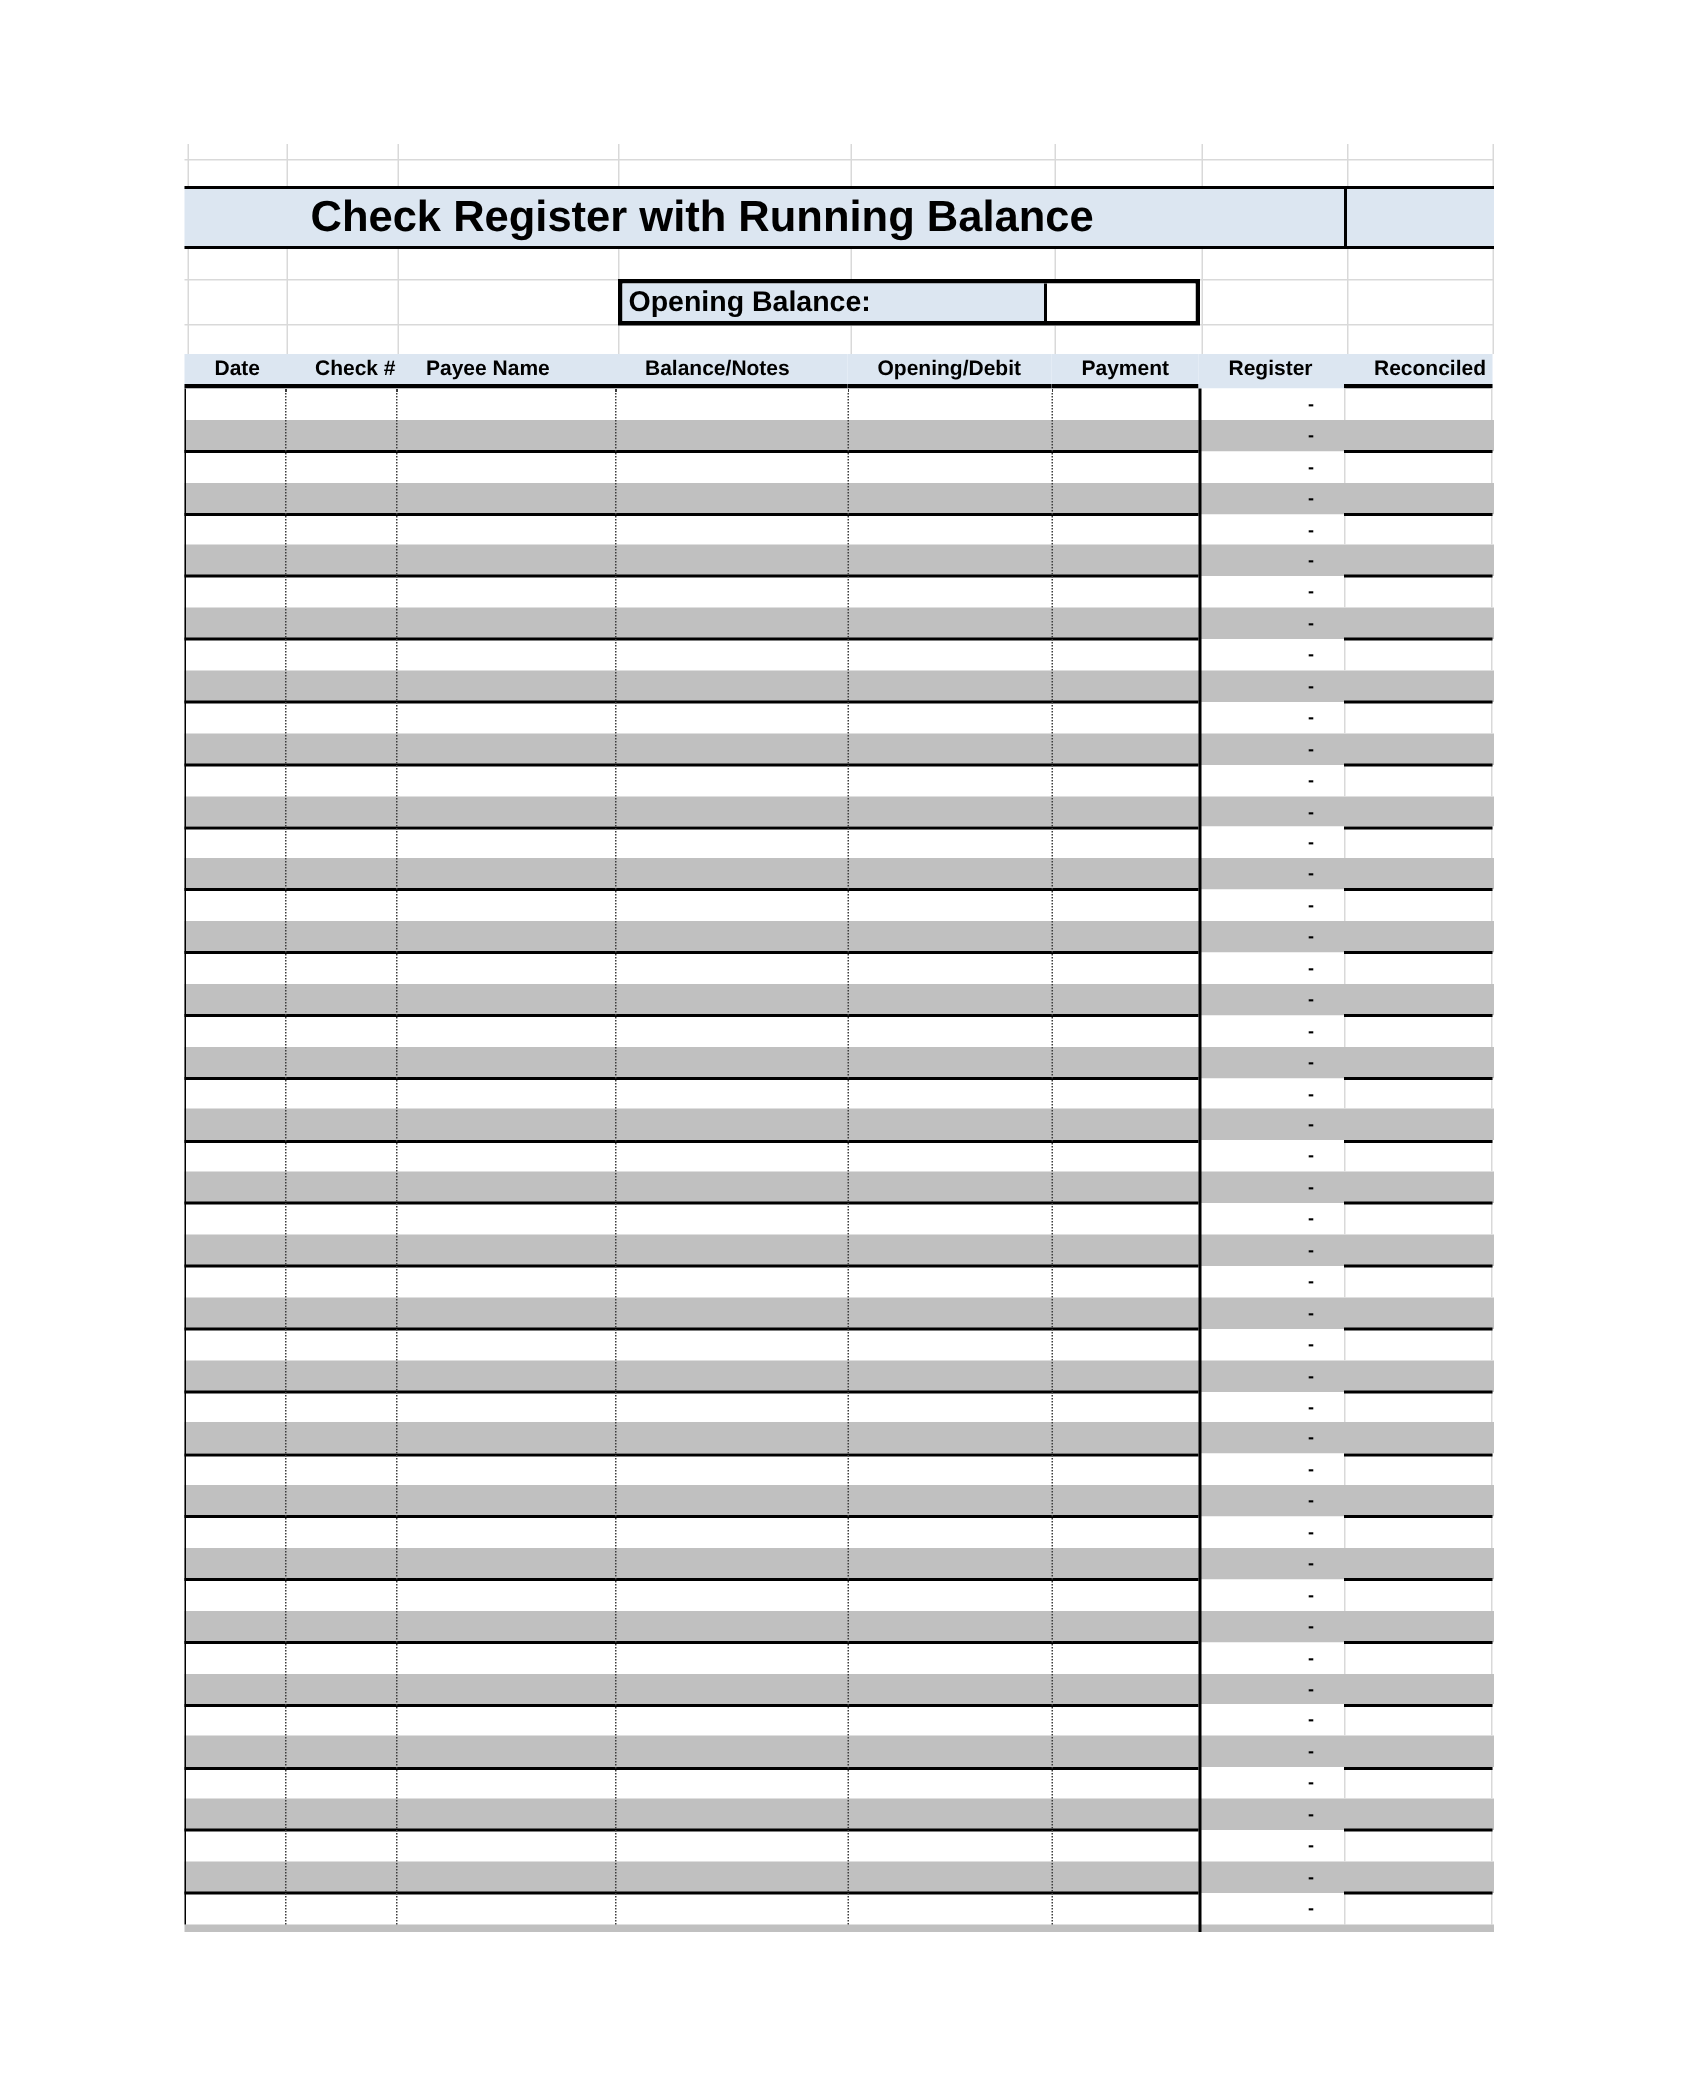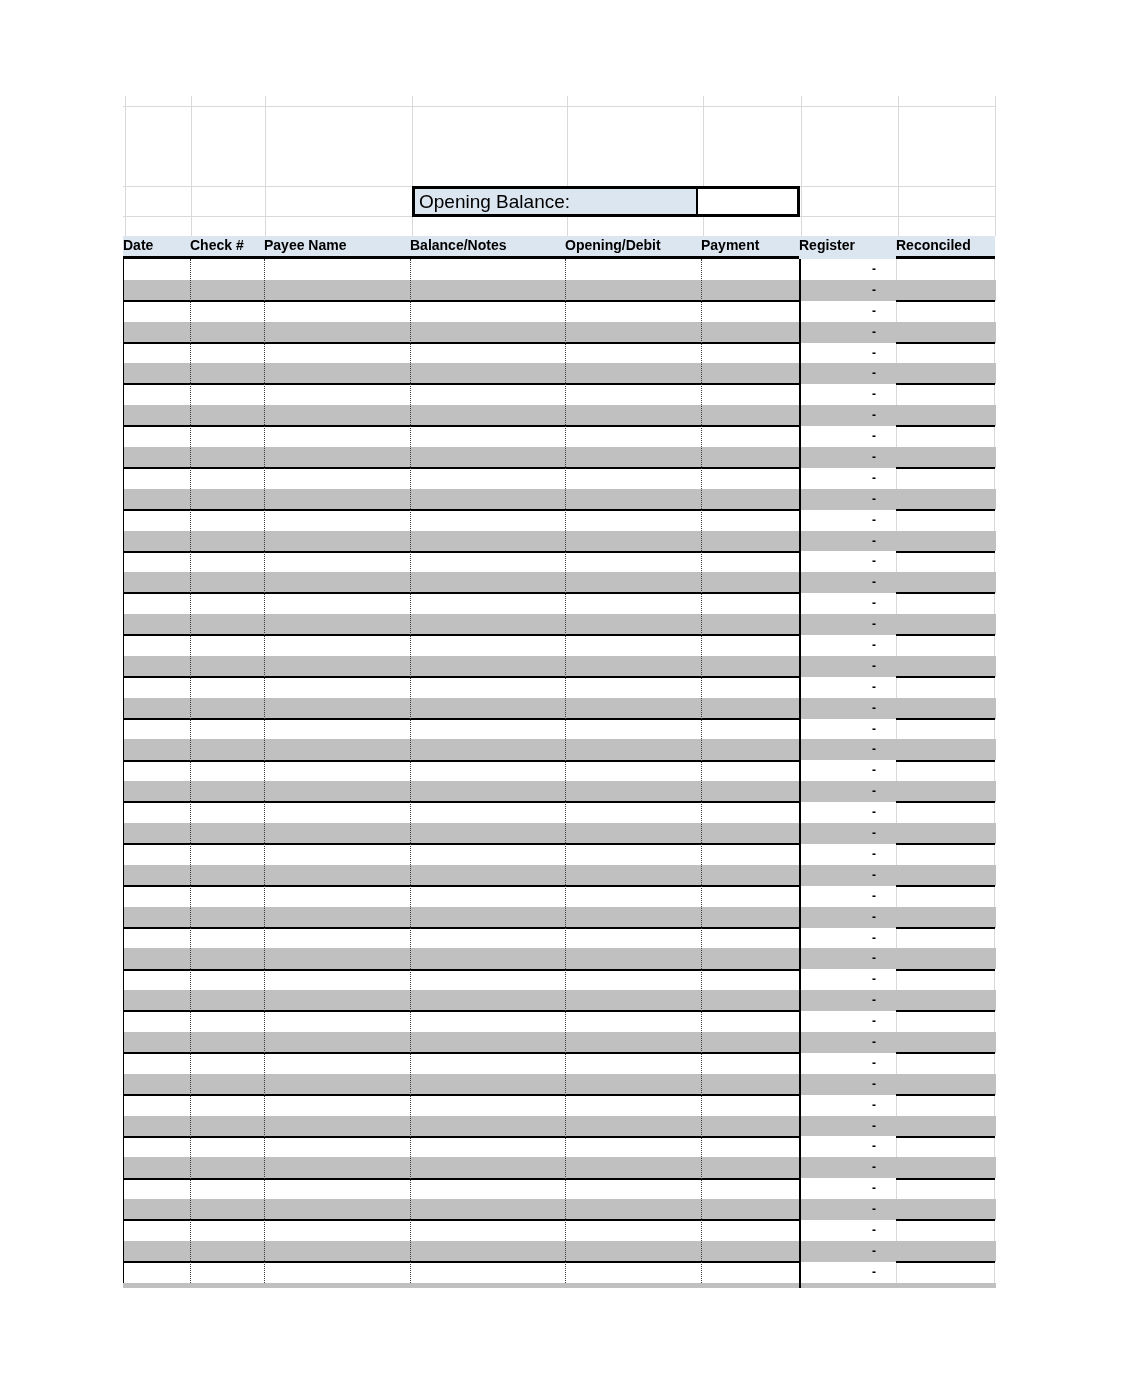--- a/index.html
+++ b/index.html
@@ -21,31 +21,31 @@
     font-size:29px;font-weight:700;letter-spacing:0;white-space:nowrap;
   }
   .title-divider{position:absolute;left:773px;top:0;width:2px;height:38px;background:#000;}
   
   .ob-box{
     position:absolute;left:412px;top:186px;width:388px;height:31px;
     border:3px solid #000;box-sizing:border-box;display:flex;background:#fff;
   }
   .ob-label{
     width:283px;box-sizing:border-box;background:#dce6f1;border-right:2px solid #000;
-    font-size:19px;font-weight:400;line-height:25px;padding-left:4px;white-space:nowrap;
+    font-size:19px;font-weight:700;line-height:25px;padding-left:4px;white-space:nowrap;
   }
   .ob-value{flex:1;background:#ffffff;}
   
   .header-row{
     position:absolute;left:123px;top:236px;width:873px;height:23px;display:flex;
   }
   .hcell{
     box-sizing:border-box;height:23px;background:#dce6f1;
     border-bottom:3px solid #000;
-    font-size:14px;font-weight:700;line-height:19px;padding-left:0;
+    font-size:14px;font-weight:700;line-height:19px;padding-left:20px;
     white-space:nowrap;overflow:hidden;
   }
   .hcell.no-underline{border-bottom:none;}
   
   .tbody{position:absolute;left:123px;top:259px;width:873px;}
   .row{display:flex;height:20.9px;}
   .cell{box-sizing:border-box;height:20.9px;}
   .cell.balance{
     text-align:right;padding-right:20px;font-size:12px;font-weight:700;line-height:20.9px;
   }
@@ -68,20 +68,24 @@
       <div class="gl-v" style="left: 566.5px; top: 96px; height: 140px;"></div>
       <div class="gl-v" style="left: 702.5px; top: 96px; height: 140px;"></div>
       <div class="gl-v" style="left: 800.5px; top: 96px; height: 140px;"></div>
       <div class="gl-v" style="left: 897.5px; top: 96px; height: 140px;"></div>
       <div class="gl-v" style="left: 995px; top: 96px; height: 140px;"></div>
       <div class="gl-h" style="left: 123px; top: 106px; width: 873px;"></div>
       <div class="gl-h" style="left: 123px; top: 186px; width: 873px;"></div>
       <div class="gl-h" style="left: 123px; top: 216px; width: 873px;"></div>
     </div>
 
+  <div class="title-band">
+    <div class="title-text">Check Register with Running Balance</div>
+    <div class="title-divider"></div>
+  </div>
 
   <div class="ob-box">
     <div class="ob-label">Opening Balance:</div>
     <div class="ob-value"></div>
   </div>
 
   <div class="header-row" id="header-row">
       <div class="hcell" style="width: 67px;">Date</div>
       <div class="hcell" style="width: 74px;">Check #</div>
       <div class="hcell" style="width: 146px;">Payee Name</div>

